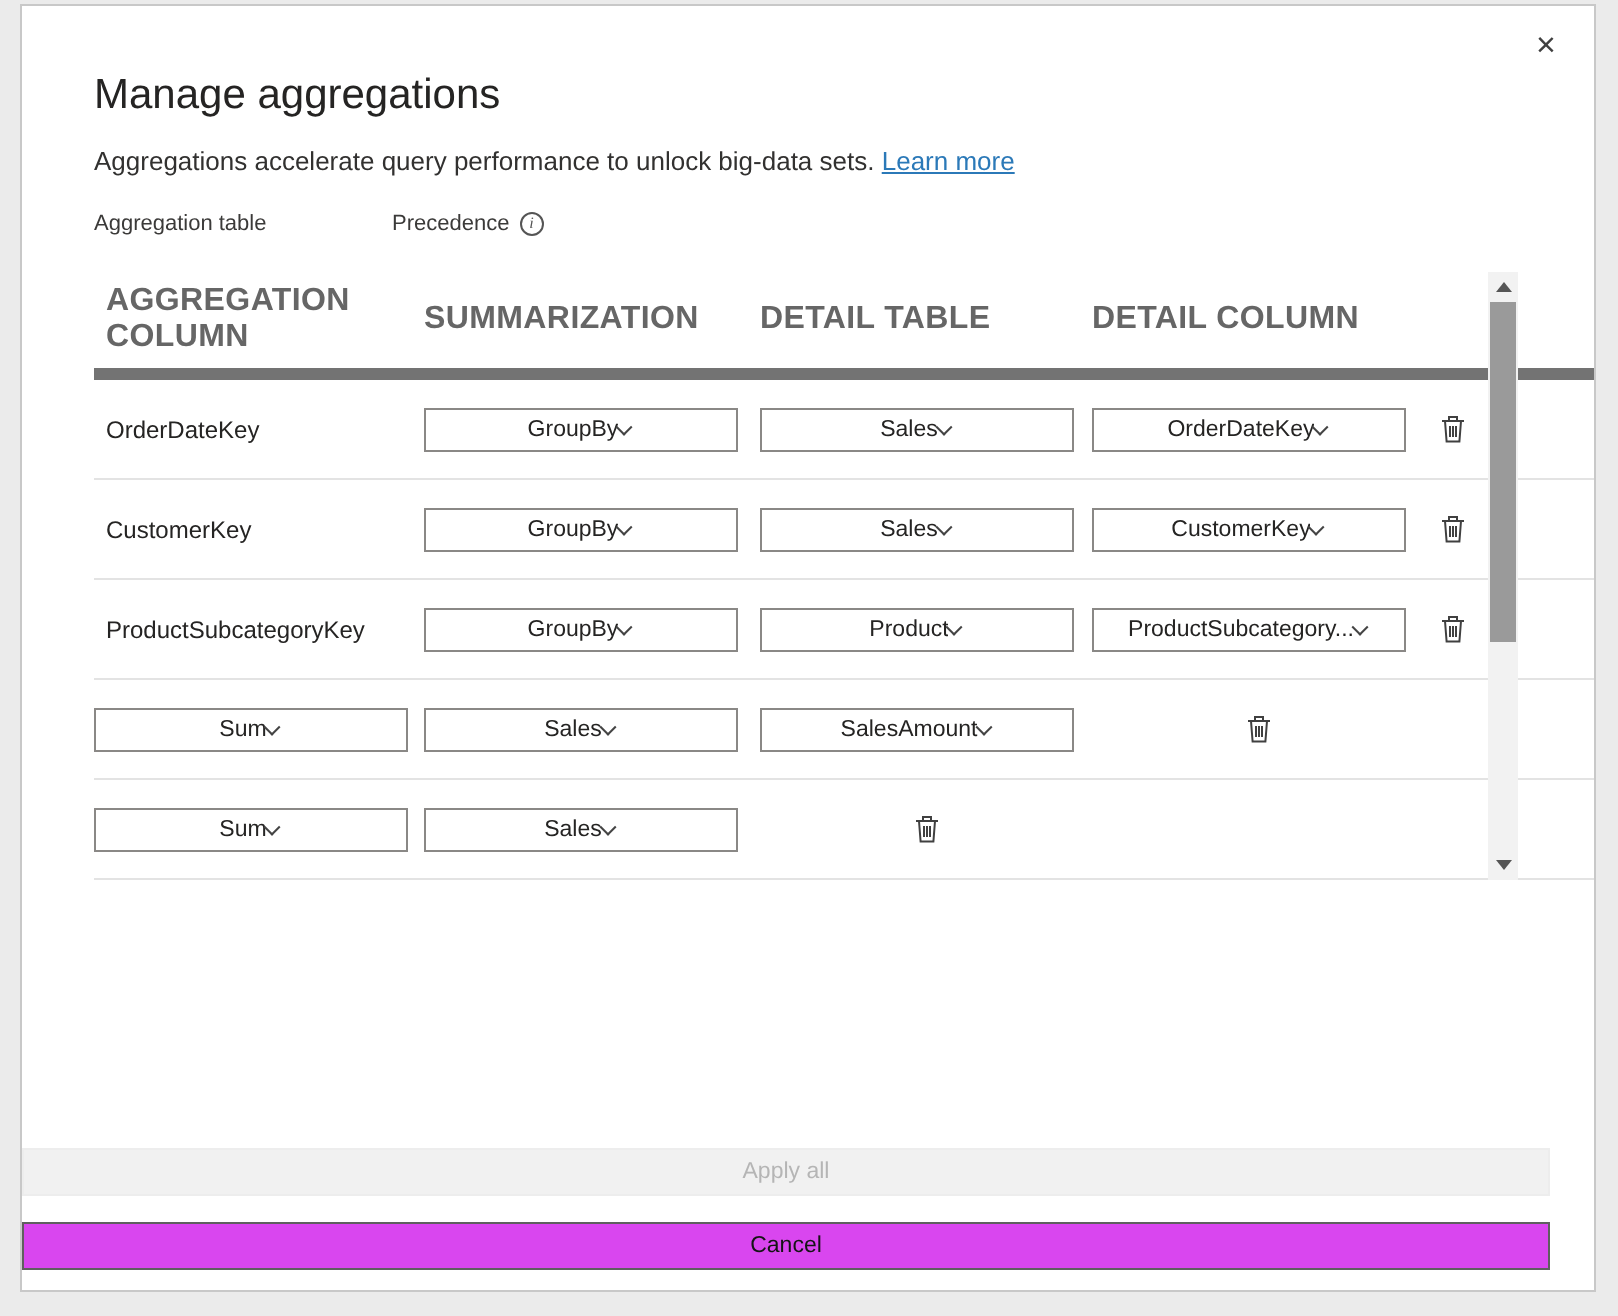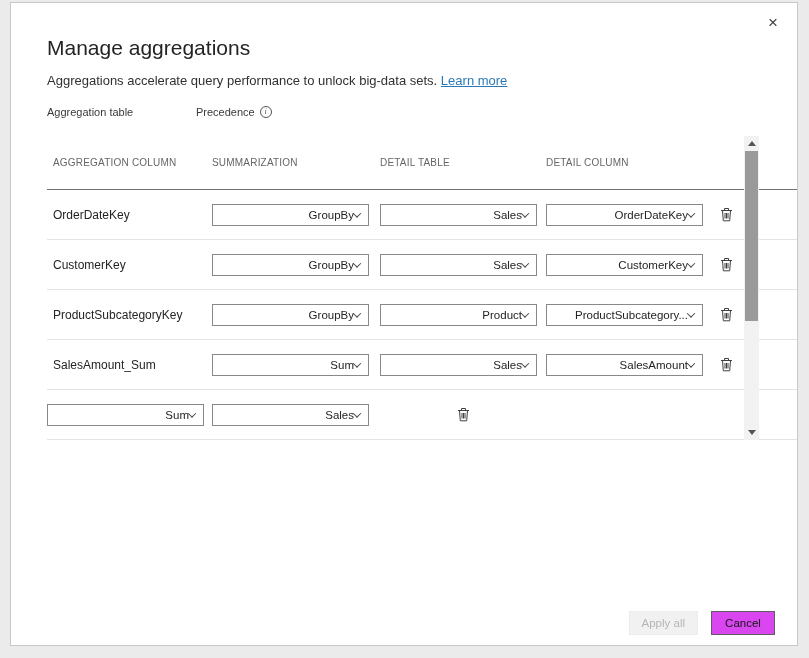--- a/index.html
+++ b/index.html
@@ -97,23 +97,23 @@
     position: relative;
     margin: 2px 0 0 36px;
   }
   .thead, .trow {
     display: grid;
     grid-template-columns: 165px 168px 166px 166px 28px;
     align-items: center;
   }
   .thead {
     height: 54px;
-    border-bottom: 1px solid #737373;
-    font-size: 10px;
-    font-weight: 400;
+    border-bottom: 6px solid #737373;
+    font-size: 16px;
+    font-weight: 700;
     color: #666;
     letter-spacing: 0.2px;
   }
   .thead .hcell:first-child { padding-left: 6px; }
   .trow {
     height: 50px;
     border-bottom: 1px solid #e3e3e3;
   }
   .cell.name {
     padding-left: 6px;
@@ -121,21 +121,21 @@
     color: #252423;
     white-space: nowrap;
     overflow: hidden;
   }
   .dropdown {
     width: 157px; height: 22px;
     border: 1px solid #8a8886;
     background: #fff;
     display: flex;
     align-items: center;
-    justify-content: flex-end;
+    justify-content: center;
     padding: 0 8px 0 6px;
     font-size: 11.5px;
     cursor: pointer;
   }
   .dd-val {
     white-space: nowrap;
     overflow: hidden;
     text-overflow: ellipsis;
     max-width: 128px;
   }
@@ -195,20 +195,21 @@
     cursor: pointer;
   }
   
   .footer {
     margin-top: auto;
     display: flex;
     justify-content: flex-end;
     gap: 13px;
     margin-right: 22px;
     margin-bottom: 10px;
+    flex-direction: column;
   }
   .btn {
     height: 24px;
     min-width: 64px;
     font-size: 11.5px;
     font-family: inherit;
     padding: 0 12px;
     cursor: pointer;
   }
   .btn.apply {
@@ -352,21 +353,20 @@
               <path d="M4.5 3.5 V1.5 H8.5 V3.5"></path>
           <path d="M2.5 3.5 L3.3 13.8 H9.7 L10.5 3.5"></path>
           <path d="M5 6 V11.5"></path>
               <path d="M6.5 6 V11.5"></path>
               <path d="M8 6 V11.5"></path>
         </svg></button>
         </div>
     </div>
 
     <div class="trow">
-      <div class="cell name">SalesAmount_Sum</div>
       <div class="cell">
           <div class="dropdown">
         <span class="dd-val">Sum</span>
         <span class="chev"></span>
           </div>
         </div>
       <div class="cell">
           <div class="dropdown">
         <span class="dd-val">Sales</span>
         <span class="chev"></span>

